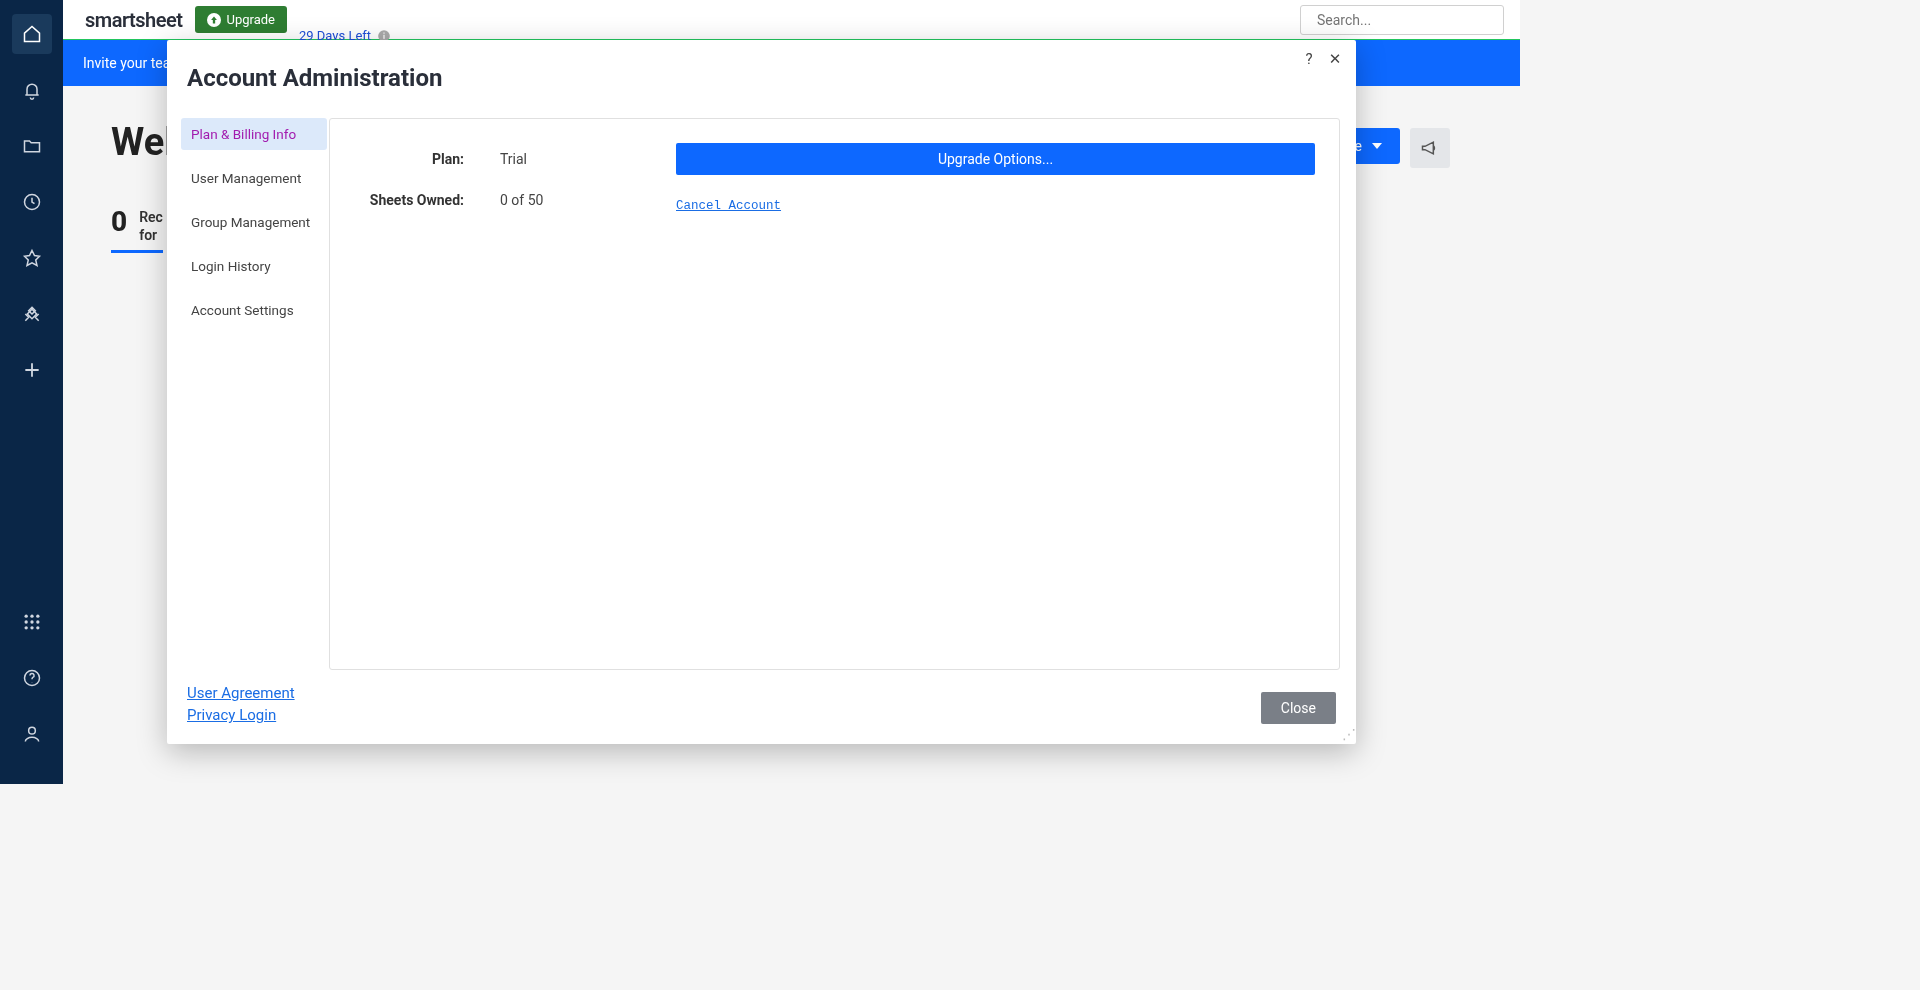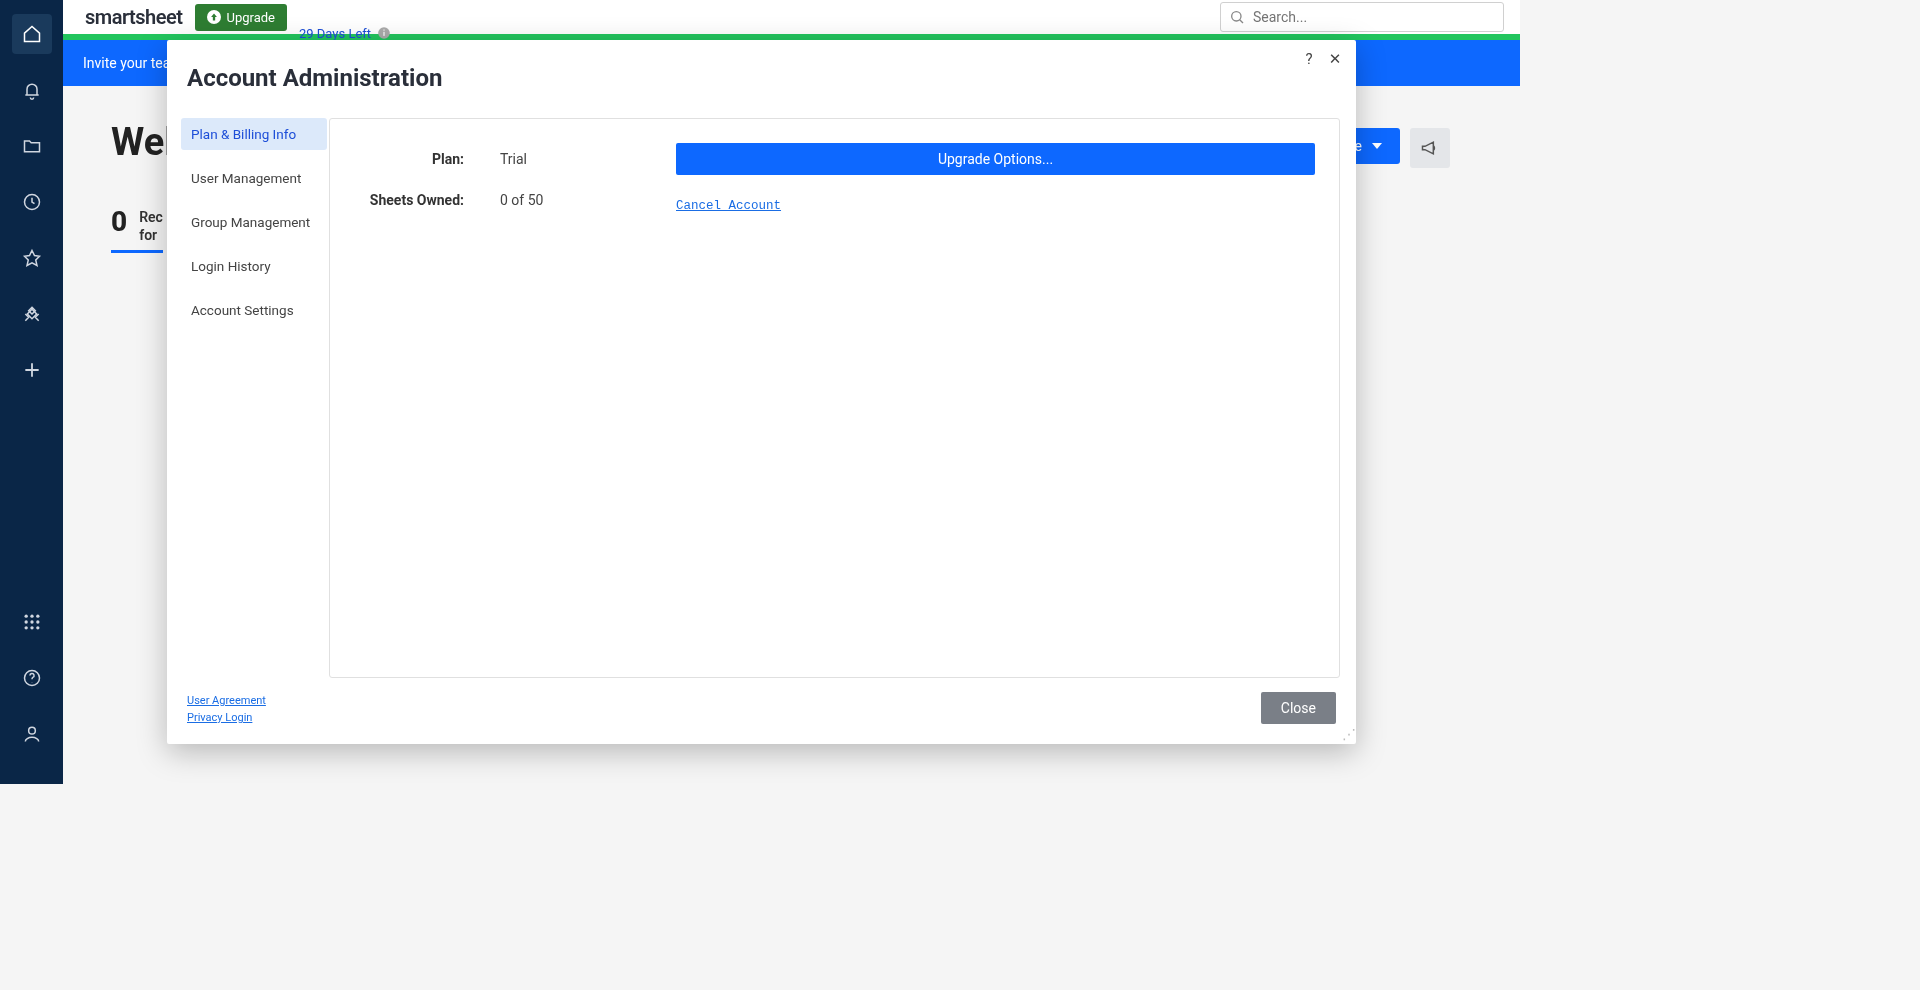--- a/index.html
+++ b/index.html
@@ -61,21 +61,21 @@
     }
     .rail-grid svg { fill: currentColor; stroke: none; }
     
     .top-bar {
       position: absolute;
       left: 63px;
       top: 0;
       right: 0;
       height: 40px;
       background: #fff;
-      border-bottom: 6px solid #22c55e;
+      border-bottom: 1px solid #22c55e;
       display: flex;
       align-items: center;
       padding: 0 16px 0 22px;
       z-index: 1;
     }
     .logo {
       font-size: 20px;
       font-weight: 600;
       color: #2a2f3a;
       letter-spacing: -0.5px;
@@ -99,21 +99,21 @@
       color: #1d4ed8;
       font-size: 13px;
       display: flex;
       align-items: center;
       gap: 6px;
       margin-top: 32px;
     }
     .days-left svg { width: 14px; height: 14px; fill: #aaa; }
     .search-box {
       margin-left: auto;
-      width: 284px;
+      width: 204px;
       height: 30px;
       border: 1px solid #d0d0d0;
       border-radius: 3px;
       display: flex;
       align-items: center;
       padding: 0 8px;
       color: #888;
     }
     .search-box svg { width: 16px; height: 16px; stroke: #888; fill: none; stroke-width: 2; margin-right: 8px; }
     .search-box input {
@@ -255,21 +255,21 @@
     .side-item {
       padding: 8px 10px;
       font-size: 13.5px;
       color: #444;
       cursor: pointer;
       border-radius: 3px;
       margin-bottom: 12px;
     }
     .side-item.active {
       background: #dce9fa;
-      color: #1d4ed8;
+      color: #a21caf;
     }
     .dialog-content {
       flex: 1;
       margin: 0 16px 0 2px;
       border: 1px solid #e0e0e0;
       border-radius: 3px;
       padding: 24px 24px;
       position: relative;
     }
     .info-grid {
@@ -316,21 +316,21 @@
       align-items: flex-end;
       justify-content: space-between;
     }
     .footer-links {
       display: flex;
       flex-direction: column;
       gap: 4px;
     }
     .footer-links a {
       color: #1a6de4;
-      font-size: 11px;
+      font-size: 15px;
       text-decoration: underline;
       cursor: pointer;
     }
     .close-btn {
       background: #7a7f87;
       color: #fff;
       border: none;
       padding: 8px 20px;
       font-size: 14px;
       border-radius: 2px;

